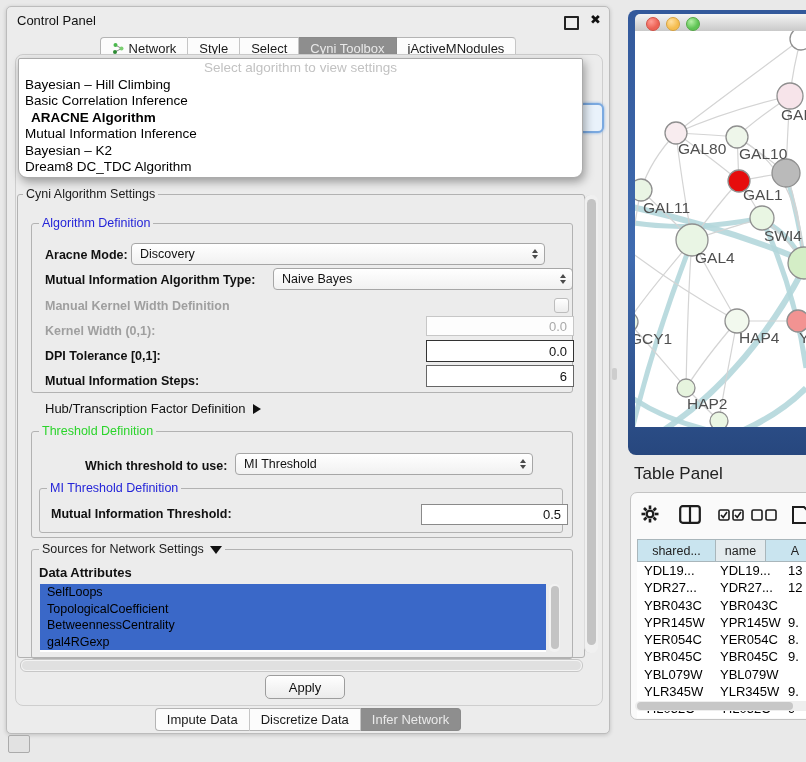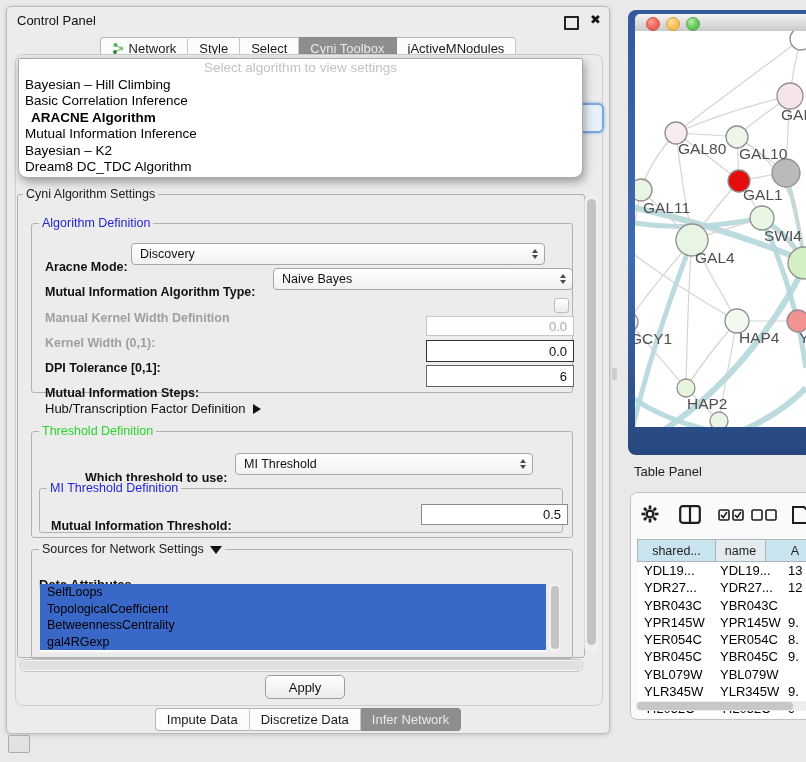--- a/index.html
+++ b/index.html
@@ -25,21 +25,21 @@
          border:1px solid #ababab;border-radius:2px 2px 9px 9px;box-shadow:2px 4px 10px rgba(0,0,0,.35);z-index:10;}
   .ddph{height:18px;line-height:18px;text-align:center;color:#c2c2c2;font-size:13.5px;}
   .dditem{height:16.4px;line-height:16.4px;padding-left:6px;font-size:13.5px;color:#000;white-space:nowrap;}
   .dditem.bold{font-weight:700;padding-left:12px;}
   .combo-peek{position:absolute;left:571px;top:96px;width:22px;height:26px;background:#e9f2fb;
               border:2px solid #7aa9e0;border-radius:6px;box-shadow:0 0 3px #7aa9e0;z-index:5;}
   
   .gbox{position:absolute;border:1px solid #b2b2b2;border-radius:3px;}
   .glab{position:absolute;font-size:12.5px;background:#ececec;padding:0 3px;z-index:2;color:#1c1c1c;white-space:nowrap;}
   .glab.blue{color:#2424d8;} .glab.green{color:#2bd42b;}
-  .flbl{position:absolute;font-size:12.5px;font-weight:700;color:#111;white-space:nowrap;margin-top:12px;}
+  .flbl{position:absolute;font-size:12.5px;font-weight:700;color:#111;white-space:nowrap;}
   .flbl.dis{color:#9f9f9f;}
   .combo{position:absolute;background:linear-gradient(#ffffff,#f1f1f1);border:1px solid #a6a6a6;border-radius:4px;
          font-size:12.5px;color:#111;display:flex;align-items:center;padding:0 20px 0 8px;box-sizing:border-box;}
   .arr{position:absolute;right:6px;top:50%;transform:translateY(-50%);display:flex;flex-direction:column;gap:2px;}
   .arr i{display:block;width:0;height:0;border-left:3.5px solid transparent;border-right:3.5px solid transparent;}
   .arr .up{border-bottom:4px solid #4a4a4a;} .arr .dn{border-top:4px solid #4a4a4a;}
   .tfield{position:absolute;background:#fff;font-size:13px;color:#111;display:flex;align-items:center;
           justify-content:flex-end;padding:0 6px;box-sizing:border-box;border:1px solid #666;}
   .tfield.dis{color:#a9a9a9;border:1px solid #c7c7c7;background:#fdfdfd;}
   .tfield.strong{border:1.5px solid #333;}
@@ -63,21 +63,21 @@
   .netwin{position:absolute;left:628px;top:10px;width:178px;height:445px;border-radius:8px 0 0 8px;
           background:linear-gradient(180deg,#33599b 0%,#3f6bb0 55%,#27477e 100%);}
   .net-title{position:absolute;left:7px;top:4px;right:0;height:17px;background:linear-gradient(#f4f4f4,#c9c9c9);
              border-bottom:1px solid #9a9a9a;border-radius:5px 0 0 0;}
   .tl{position:absolute;top:2.5px;width:12px;height:12px;border-radius:50%;}
   .tl.r{left:11px;background:radial-gradient(circle at 35% 30%,#ff9d94,#ec6255 60%);border:.5px solid #d24f44;}
   .tl.y{left:31px;background:radial-gradient(circle at 35% 30%,#ffe0a0,#f5bd4f 60%);border:.5px solid #d8a13b;}
   .tl.g{left:51px;background:radial-gradient(circle at 35% 30%,#b5f0a5,#5fc454 60%);border:.5px solid #53a844;}
   .net-canvas{position:absolute;left:7px;top:21px;width:171px;height:396px;background:#fff;overflow:hidden;}
   
-  .tp-label{position:absolute;left:634px;top:464px;font-size:13px;color:#222;}
+  .tp-label{position:absolute;left:634px;top:464px;font-size:17px;color:#222;}
   .tp-card{position:absolute;left:630px;top:492px;width:230px;height:226px;background:#fafafa;
            border:1px solid #c3c3c3;border-radius:7px;overflow:hidden;}
   .tp-tools{position:absolute;left:0;top:8px;width:100%;height:32px;}
   .tp-ic{position:absolute;top:4px;}
   .ttable{position:absolute;left:6px;top:46px;width:220px;}
   .thead{display:flex;}
   .th{height:23px;line-height:23px;text-align:center;font-size:12.5px;color:#222;border:1px solid #a9b6bb;
       border-right:none;box-sizing:border-box;background:#e4ebee;}
   .th:last-child{border-right:1px solid #a9b6bb;}
   .th.hl{background:#c9e4ef;}

